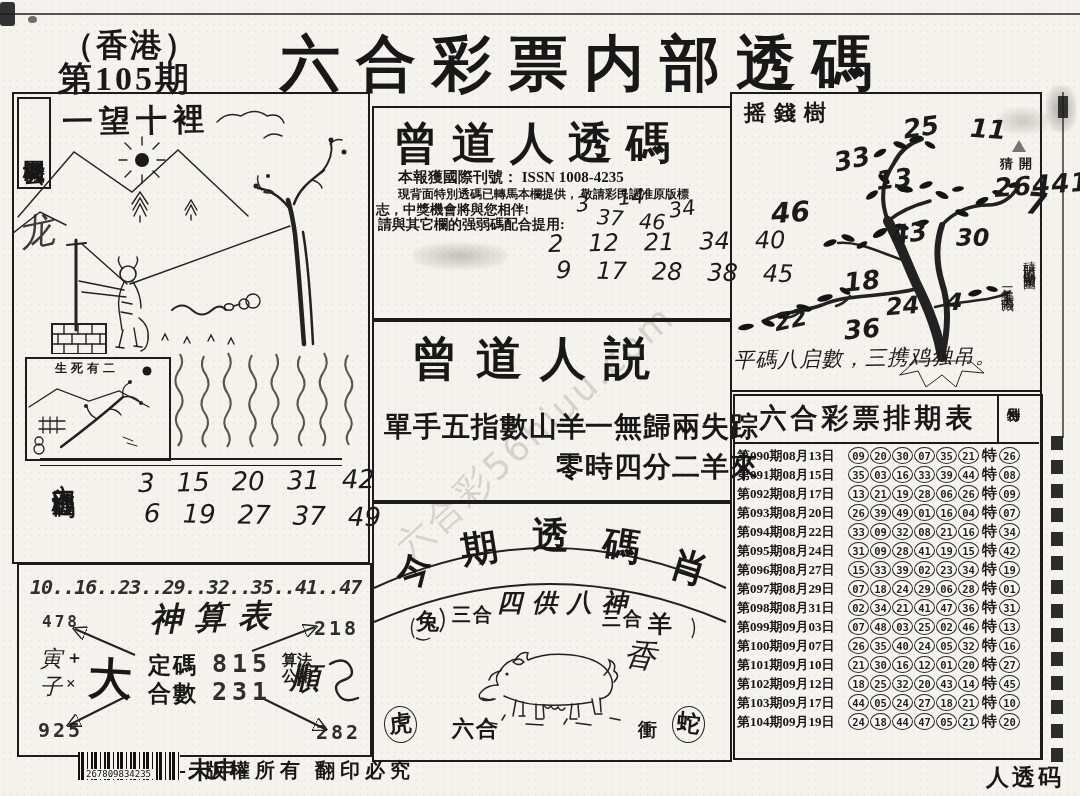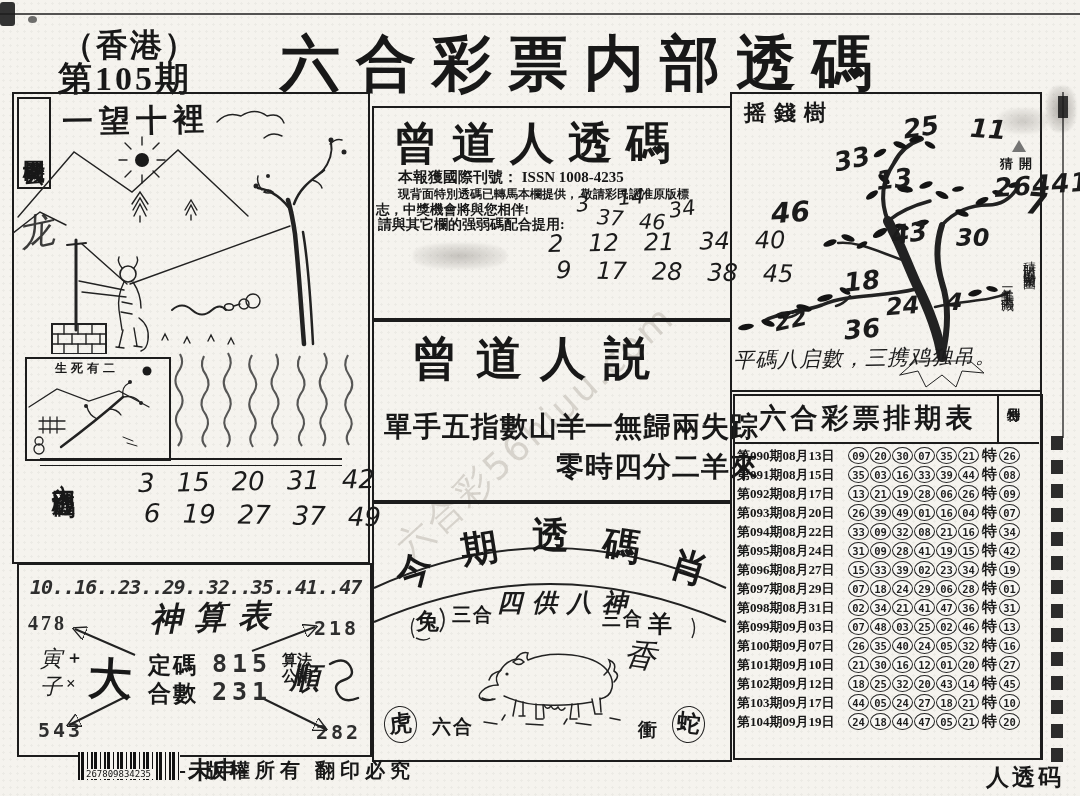--- a/index.html
+++ b/index.html
@@ -170,23 +170,23 @@
   <div id="int-row2" class="abs hw numrow" style="left:144px;top:500px;transform:rotate(1deg);">
       <span>6</span>
       <span>19</span>
       <span>27</span>
       <span>37</span>
       <span>49</span>
     </div>
 
   <div class="abs box" style="left:17px;top:563px;width:351px;height:190px;"></div>
   <div class="abs dotmat" style="left:30px;top:575px;font-size:20px;letter-spacing:-1px;white-space:nowrap;font-style:italic;">10..16..23..29..32..35..41..47</div>
-  <div class="abs dotmat" style="left:28px;top:612px;font-size:20px;letter-spacing:3px;font-family:Liberation Serif, serif;">478</div>
+  <div class="abs dotmat" style="left:42px;top:612px;font-size:16px;letter-spacing:3px;">478</div>
   <div class="abs dotmat" style="left:314px;top:616px;font-size:20px;letter-spacing:3px;">218</div>
-  <div class="abs dotmat" style="left:38px;top:718px;font-size:20px;letter-spacing:3px;">543</div>
+  <div class="abs dotmat" style="left:38px;top:718px;font-size:20px;letter-spacing:3px;">925</div>
   <div class="abs dotmat" style="left:316px;top:720px;font-size:20px;letter-spacing:3px;">282</div>
   <div class="abs hw" style="left:150px;top:596px;font-size:32px;letter-spacing:12px;transform:rotate(-2deg);font-weight:bold;">神算表</div>
   <svg class="abs" style="left:17px;top:563px;" width="351" height="190" viewBox="0 0 351 190">
     <defs>
         <marker id="ah" viewBox="0 0 10 10" refX="8" refY="5" markerWidth="7" markerHeight="7" orient="auto">
           <path d="M0,0 L10,5 L0,10 z" fill="#161616" stroke="none"></path>
         </marker>
       </defs>
     <g stroke="#161616" stroke-width="2">
       <line x1="118" y1="92" x2="58" y2="66" marker-end="url(#ah)"></line>
@@ -254,21 +254,21 @@
   <div class="abs hw" style="left:497px;top:586px;font-size:25px;letter-spacing:10px;font-weight:bold;">四供八神</div>
   <div class="abs print" style="left:416px;top:606px;font-size:23px;">兔</div>
   <svg class="abs" style="left:438px;top:606px;" width="12" height="28" viewBox="0 0 12 28">
       <path d="M2,2 q8,12 0,24" stroke="#222" stroke-width="1.6" fill="none"></path>
     </svg>
   <div class="abs print" style="left:452px;top:602px;font-size:19px;letter-spacing:2px;">三合</div>
   <div class="abs print" style="left:602px;top:606px;font-size:19px;letter-spacing:2px;">三合</div>
   <div class="abs print" style="left:648px;top:608px;font-size:24px;">羊</div>
   <div class="abs hw" style="left:624px;top:634px;font-size:32px;transform:rotate(8deg);">香</div>
   <div class="abs print" style="left:384px;top:706px;font-size:23px;border:1.6px solid #222;border-radius:50%;padding:1px 4px 3px 4px;transform:rotate(-6deg);">虎</div>
-  <div class="abs print" style="left:432px;top:714px;font-size:19px;letter-spacing:2px;">六合</div>
+  <div class="abs print" style="left:452px;top:714px;font-size:22px;letter-spacing:2px;">六合</div>
   <div class="abs print" style="left:638px;top:717px;font-size:19px;">衝</div>
   <div class="abs print" style="left:672px;top:706px;font-size:23px;border:1.6px solid #222;border-radius:50%;padding:1px 4px 3px 4px;transform:rotate(6deg);">蛇</div>
 
   <svg class="abs" style="left:468px;top:638px;" width="180" height="88" viewBox="0 0 180 88">
     <g stroke="#222" stroke-width="1.5" fill="none" stroke-linecap="round">
       <path d="M30,47 q-10,0 -16,6 q-5,5 -1,8 q5,3 12,0"></path>
       <path d="M30,47 q-4,-8 2,-14 q-9,2 -11,9"></path>
       <path d="M32,33 q6,-10 16,-12 q5,-8 12,-6 q-2,5 0,7 q18,-8 44,-5 q24,3 34,14 q8,9 6,19 q-2,9 -12,11"></path>
       <path d="M136,37 q9,-8 5,-15 q8,3 5,11 q7,4 0,11"></path>
       <path d="M36,58 q20,9 42,9 q22,1 46,-3"></path>

